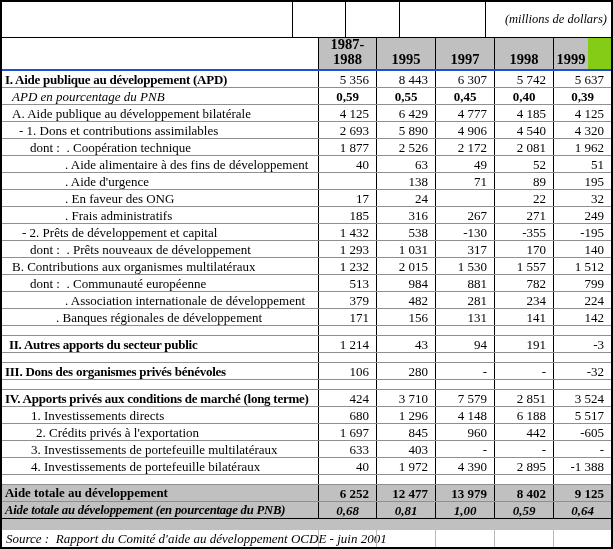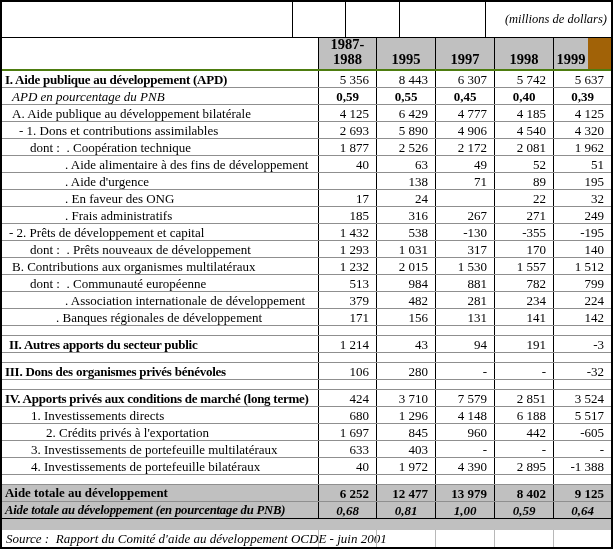--- a/index.html
+++ b/index.html
@@ -10,21 +10,21 @@
 
   
   .hrow1{display:flex;height:36px;border-bottom:1px solid #000;background:#fff;}
   .h1lab{width:316px;}
   .h1c{width:59px;border-left:1px solid #000;}
   .h1c:nth-child(2){width:58px;}
   .h1merged{width:137px;display:flex;align-items:center;justify-content:flex-end;padding-right:4px;margin-left:32px;}
   .unit{font-style:italic;font-size:12.5px;white-space:nowrap;}
 
   
-  .hrow2{display:flex;height:33px;border-bottom:2px solid #4d7c0f;background:#a16207;}
+  .hrow2{display:flex;height:33px;border-bottom:2px solid #1d4ed8;background:#84cc16;}
   .h2lab{width:316px;background:#fff;}
   .yc{width:59px;border-left:1px solid #000;background:#c0c0c0;font-weight:bold;
       font-size:14.5px;line-height:15px;display:flex;align-items:flex-end;justify-content:center;
       text-align:center;padding-bottom:2px;}
   .yc:nth-child(2){width:58px;}
   .yc:nth-child(6){width:35px;}
 
   
   .row{display:flex;height:17px;border-bottom:1px solid #8f8f8f;background:#fff;}
   .lab{width:316px;font-size:13px;line-height:15px;white-space:pre;overflow:visible;padding-top:1px;}
@@ -144,21 +144,21 @@
       </div>
       <div class="row plain">
         <div class="lab" style="padding-left: 63px;">. Frais administratifs</div>
         <div class="v">185</div>
         <div class="v">316</div>
         <div class="v">267</div>
         <div class="v">271</div>
         <div class="v">249</div>
       </div>
       <div class="row plain">
-        <div class="lab" style="padding-left: 7px;">- 2. Prêts de développement et capital</div>
+        <div class="lab" style="padding-left: 20px;">- 2. Prêts de développement et capital</div>
         <div class="v">1 432</div>
         <div class="v">538</div>
         <div class="v">-130</div>
         <div class="v">-355</div>
         <div class="v">-195</div>
       </div>
       <div class="row plain">
         <div class="lab" style="padding-left: 28px;">dont :  . Prêts nouveaux de développement</div>
         <div class="v">1 293</div>
         <div class="v">1 031</div>
@@ -248,21 +248,21 @@
       </div>
       <div class="row plain">
         <div class="lab" style="padding-left: 29px;">1. Investissements directs</div>
         <div class="v">680</div>
         <div class="v">1 296</div>
         <div class="v">4 148</div>
         <div class="v">6 188</div>
         <div class="v">5 517</div>
       </div>
       <div class="row plain">
-        <div class="lab" style="padding-left: 44px;">2. Crédits privés à l'exportation</div>
+        <div class="lab" style="padding-left: 34px;">2. Crédits privés à l'exportation</div>
         <div class="v">1 697</div>
         <div class="v">845</div>
         <div class="v">960</div>
         <div class="v">442</div>
         <div class="v">-605</div>
       </div>
       <div class="row plain">
         <div class="lab" style="padding-left: 29px;">3. Investissements de portefeuille multilatéraux</div>
         <div class="v">633</div>
         <div class="v">403</div>

